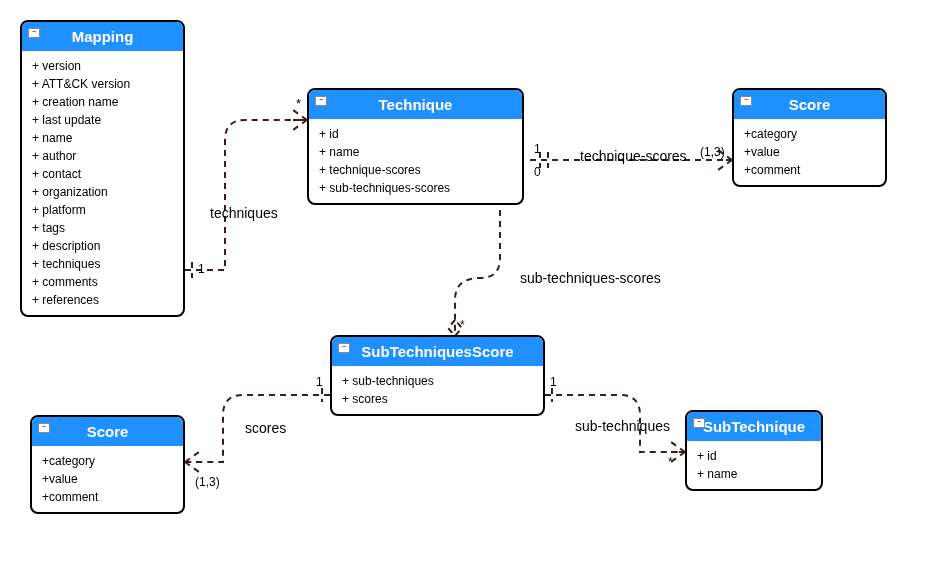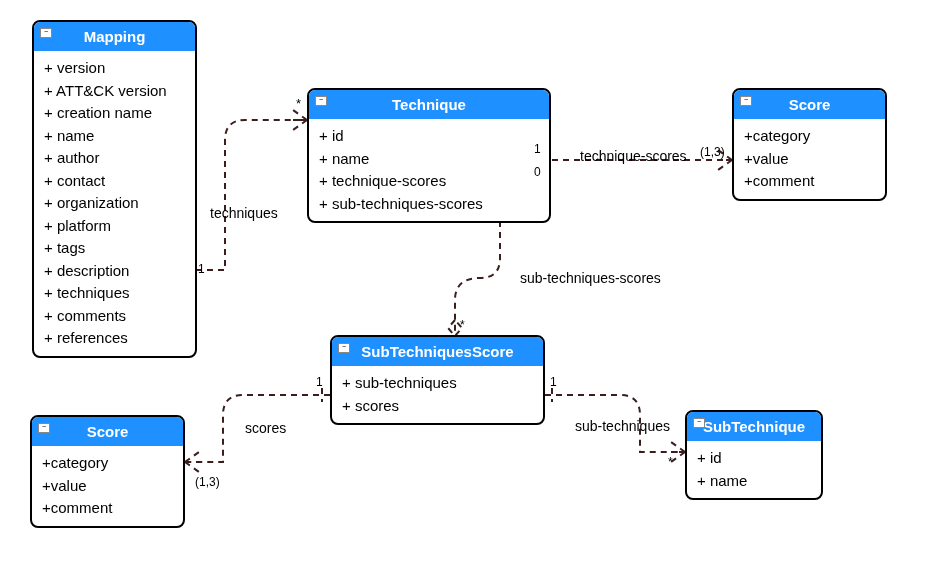--- a/index.html
+++ b/index.html
@@ -34,21 +34,21 @@
       height: 10px;
       background: #fff;
       border: 1px solid #888;
       font-size: 7px;
       line-height: 6px;
       color: #555;
       text-align: center;
     }
     .class-body {
       padding: 6px 10px;
-      font-size: 15px;
+      font-size: 12px;
       line-height: 1.5;
     }
     .assoc-label {
       position: absolute;
       font-size: 14px;
       color: #000;
       background: transparent;
       white-space: nowrap;
     }
     .card-label {
@@ -90,43 +90,44 @@
 
   <path class="d" d="M 330 395 L 243 395 Q 223 395 223 415 L 223 462 L 185 462"></path>
   <path class="d" d="M 185 462 L 199 452 M 185 462 L 199 472 M 185 462 L 199 462"></path>
   <path class="d" d="M 322 388 L 322 402"></path>
 
   <path class="d" d="M 545 395 L 620 395 Q 640 395 640 415 L 640 452 L 685 452"></path>
   <path class="d" d="M 685 452 L 671 442 M 685 452 L 671 462 M 685 452 L 671 452"></path>
   <path class="d" d="M 552 388 L 552 402"></path>
 </svg>
 
-<div class="class-box" style="left:32px; top:20px; width:165px;">
+<div class="class-box" style="left:20px; top:20px; width:165px;">
   <div class="class-header">
     <span class="class-icon">−</span>
     <span>Mapping</span>
   </div>
   <div class="class-body">
     <div>+ version</div>
     <div>+ ATT&amp;CK version</div>
     <div>+ creation name</div>
+    <div>+ last update</div>
     <div>+ name</div>
     <div>+ author</div>
     <div>+ contact</div>
     <div>+ organization</div>
     <div>+ platform</div>
     <div>+ tags</div>
     <div>+ description</div>
     <div>+ techniques</div>
     <div>+ comments</div>
     <div>+ references</div>
   </div>
 </div>
 
-<div class="class-box" style="left:307px; top:88px; width:244px;">
+<div class="class-box" style="left:307px; top:88px; width:217px;">
   <div class="class-header">
     <span class="class-icon">−</span>
     <span>Technique</span>
   </div>
   <div class="class-body">
     <div>+ id</div>
     <div>+ name</div>
     <div>+ technique-scores</div>
     <div>+ sub-techniques-scores</div>
   </div>

